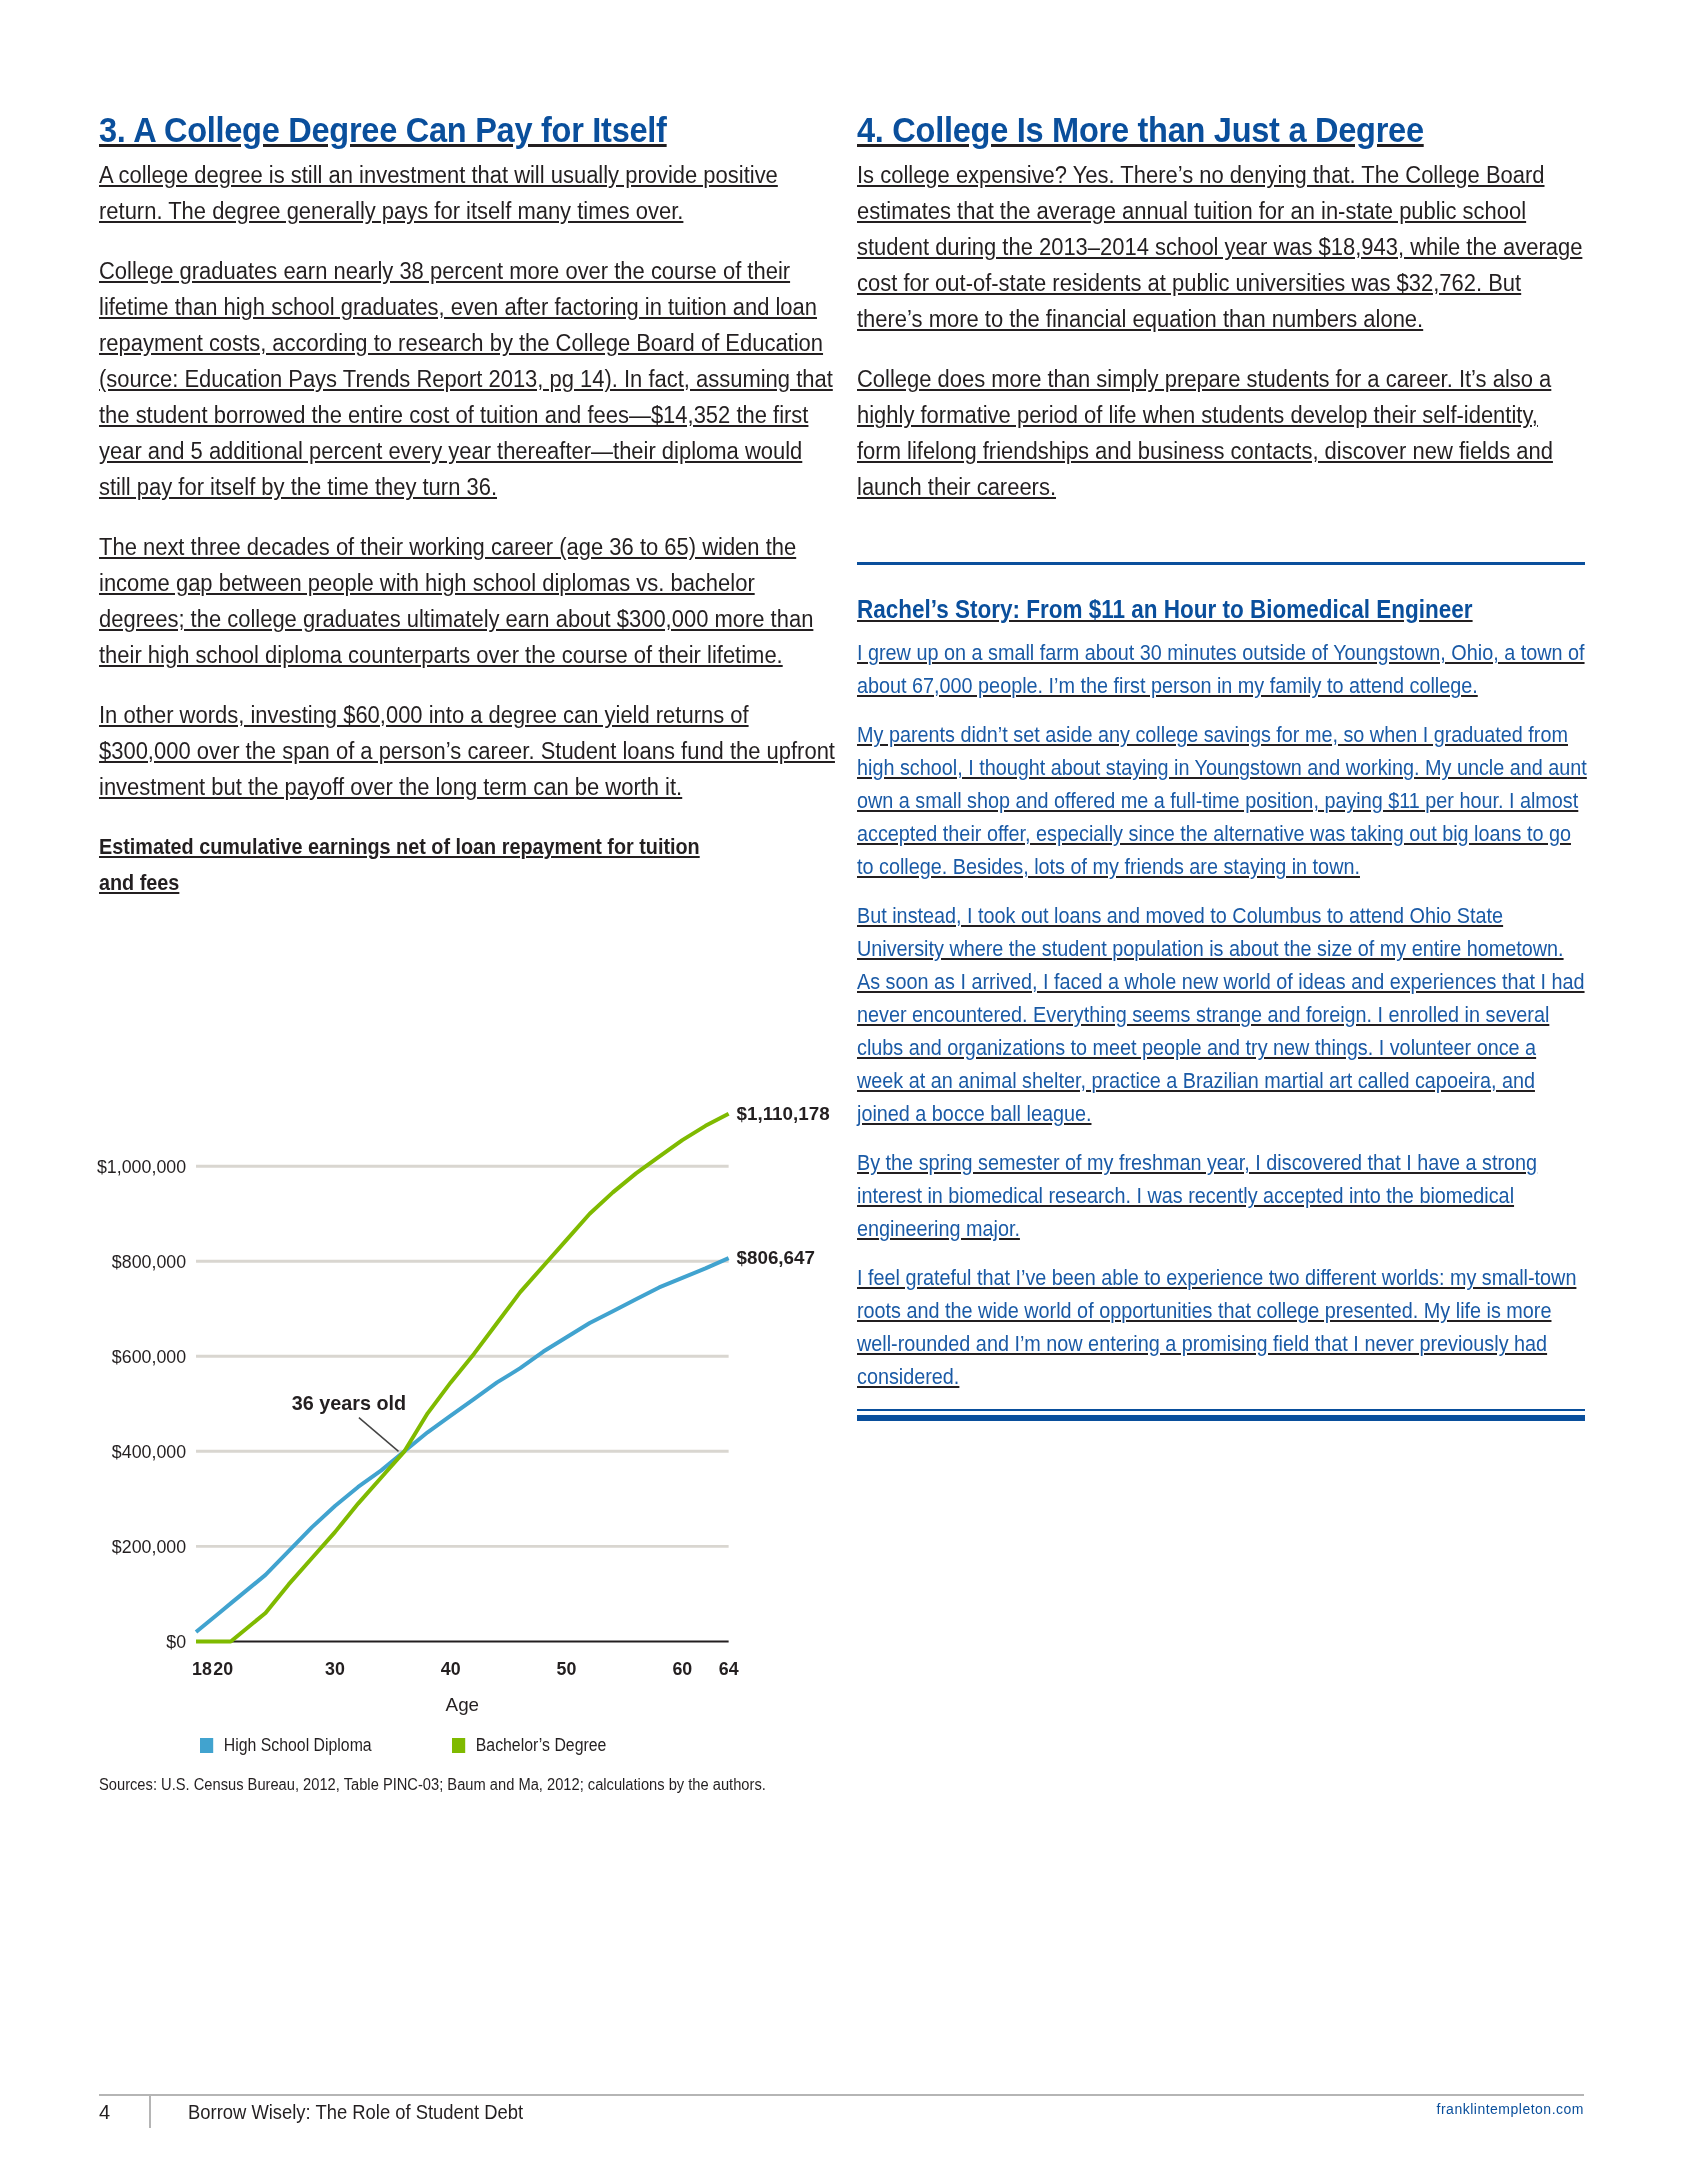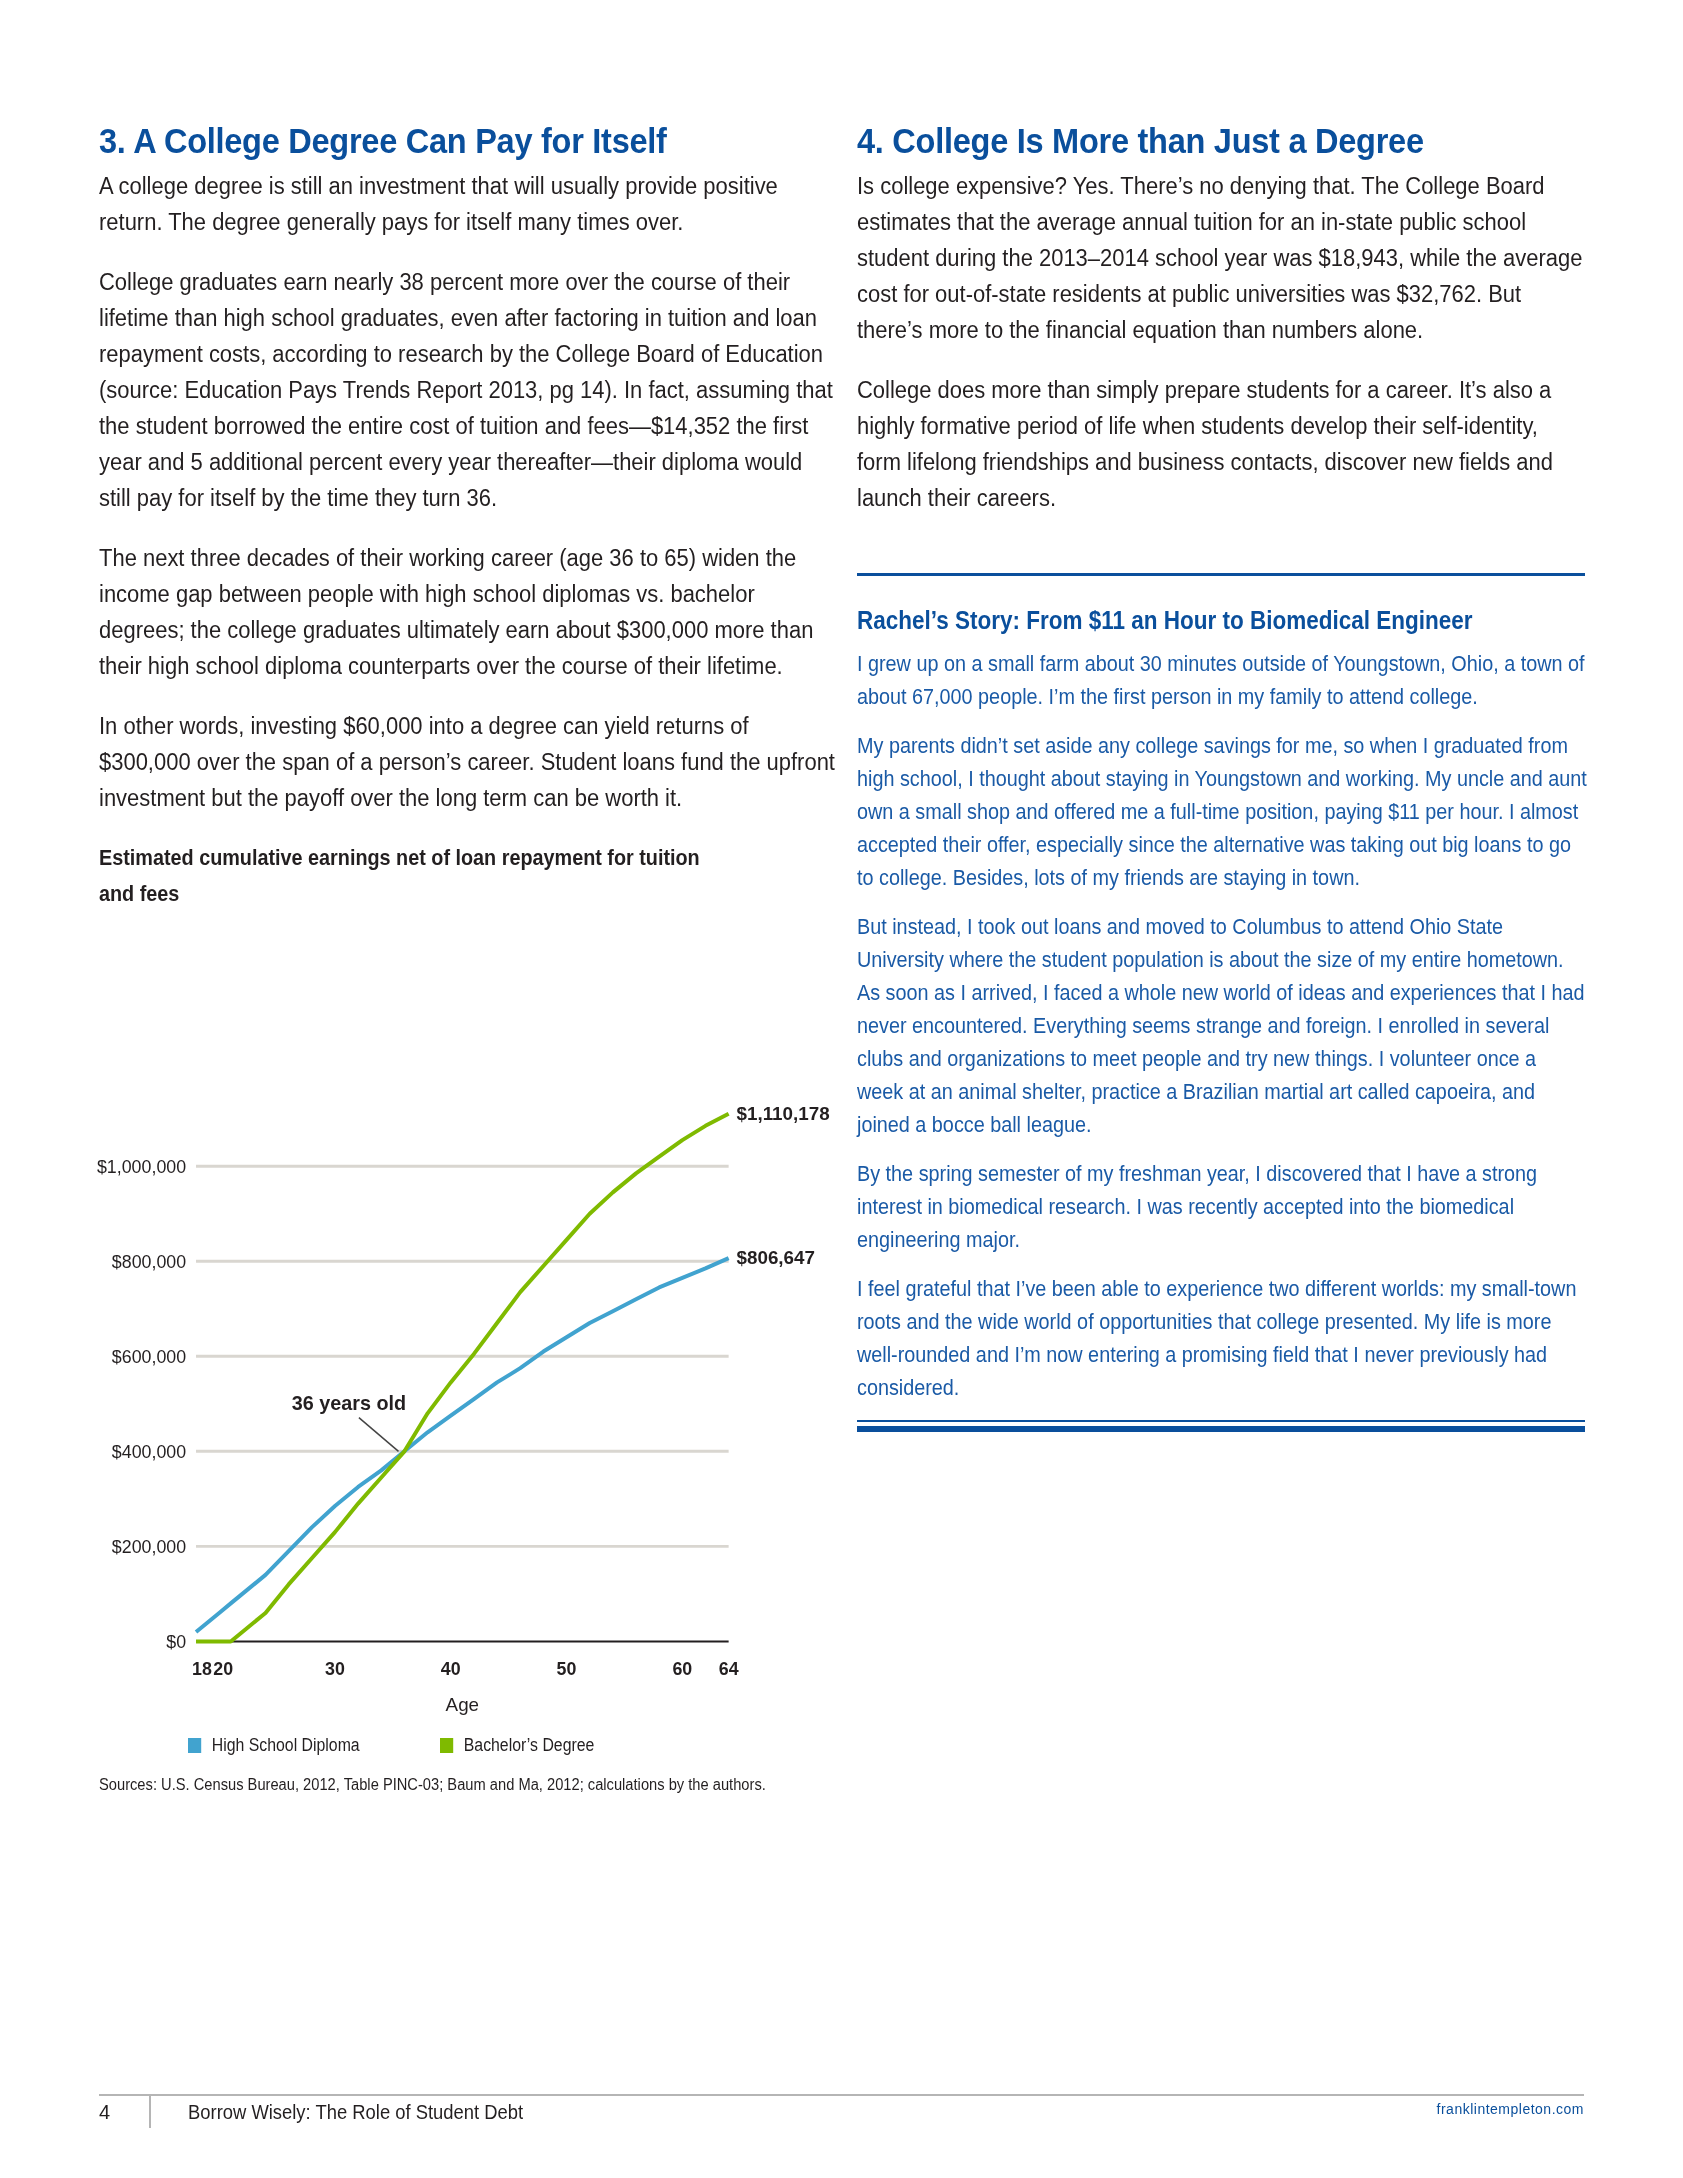--- a/index.html
+++ b/index.html
@@ -1,30 +1,30 @@
 <!DOCTYPE html>
 <html><head>
 <meta charset="utf-8">
 <style>
   html, body { margin: 0; padding: 0; background: #ffffff; }
   body { width: 1683px; height: 2178px; position: relative; overflow: hidden;
          font-family: "Liberation Sans", sans-serif; color: #231f20; }
-  .col { position: absolute; top: 118px; }
+  .col { position: absolute; top: 107px; text-decoration: underline; }
   .col-left { left: 99px; width: 733px; }
   .col-right { left: 857px; width: 728px; }
   h2.section-title { margin: 0 0 4px 0; font-size: 35px; font-weight: bold; color: #0a4f9c;
        letter-spacing: -0.3px; line-height: 46px; transform: scaleX(0.93); transform-origin: left; white-space: nowrap; }
   p.body { margin: 0 0 24px 0; font-size: 23px; line-height: 36px; transform: scaleX(0.955); transform-origin: left; width: 772px; }
   .col-right p.body { width: 762px; }
   .roi-label { margin: 26px 0 4px 0; font-size: 22px; font-weight: bold; color: #0a4f9c; letter-spacing: 0.5px; }
   .roi-label sup { font-size: 13px; }
   .chart-sub { font-size: 22px; font-weight: bold; line-height: 36px; transform: scaleX(0.9); transform-origin: left; width: 693px; }
   .chart-wrap { position: absolute; left: 0; top: 0; }
   svg text { font-family: "Liberation Sans", sans-serif; }
-  .legend { position: absolute; top: 1735px; left: 188px; display: flex; gap: 57px; font-size: 18px; }
+  .legend { position: absolute; top: 1735px; left: 200px; display: flex; gap: 57px; font-size: 18px; }
   .legend-item { display: flex; align-items: center; gap: 12px; transform: scaleX(0.88); transform-origin: left; }
   .swatch { width: 15px; height: 15px; display: inline-block; }
   .sources { position: absolute; top: 1774px; left: 99px; font-size: 17.3px; transform: scaleX(0.85); transform-origin: left; white-space: nowrap; }
   .story-rule { height: 3px; background: #0a4f9c; margin: 14px 0 30px 0; }
   .story-title { font-size: 25px; font-weight: bold; color: #0a4f9c; margin: 0 0 12px 0; transform: scaleX(0.9); transform-origin: left; white-space: nowrap; }
   p.story { margin: 0 0 16px 0; font-size: 22px; line-height: 33px; color: #1a5aa6; transform: scaleX(0.9); transform-origin: left; width: 812px; }
   .story-bottom { margin-top: 12px; }
   .story-bottom .thin { height: 2px; background: #0a4f9c; }
   .story-bottom .gap { height: 4px; }
   .story-bottom .thick { height: 6px; background: #0a4f9c; }

